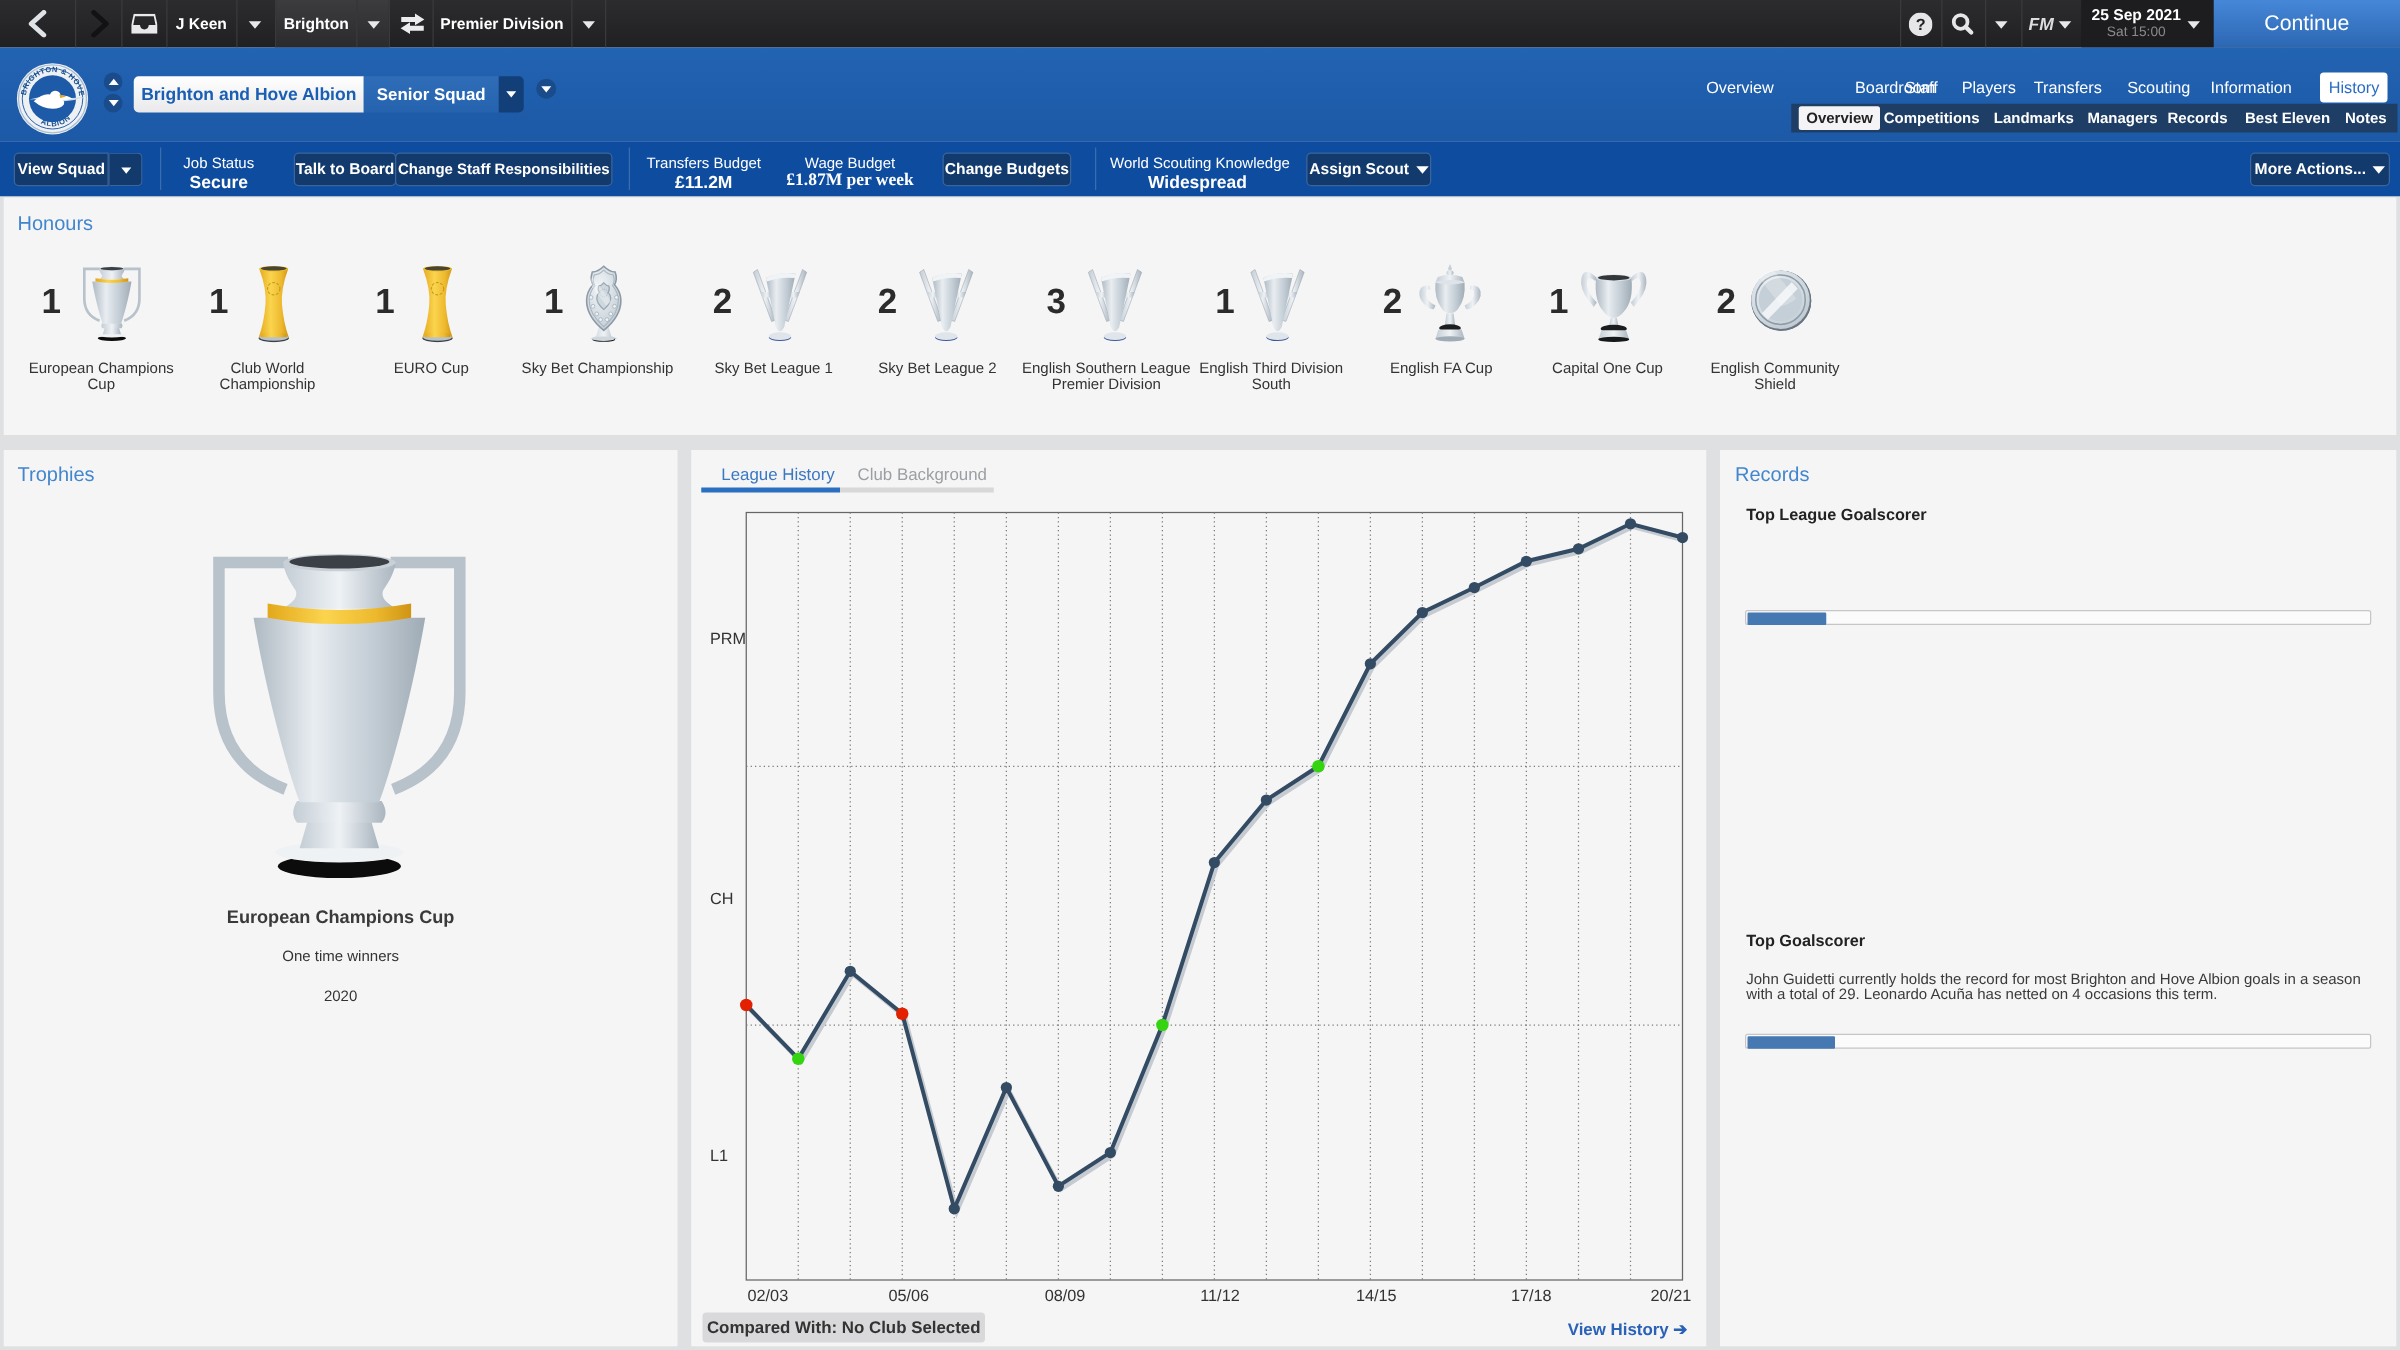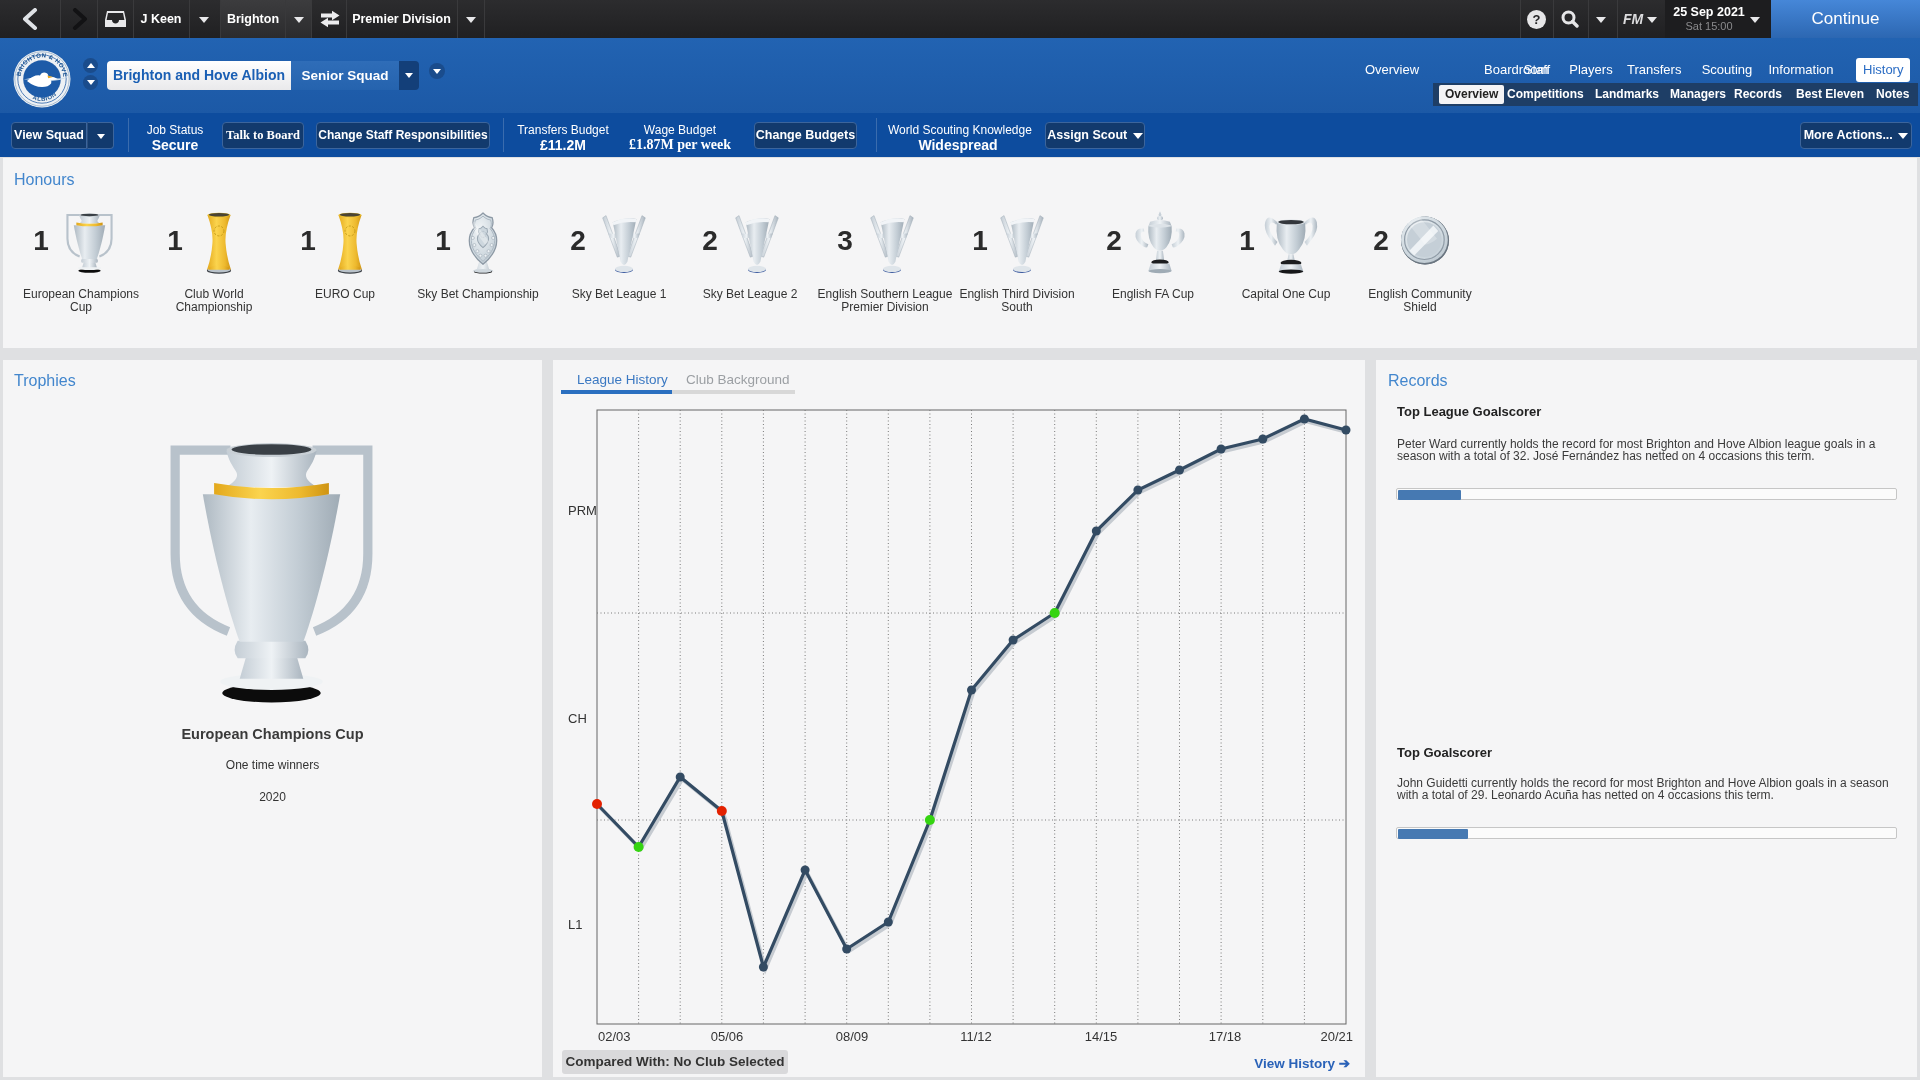--- a/index.html
+++ b/index.html
@@ -170,21 +170,21 @@
 </div>
 
 <div id="toolbar" class="abs">
   <div class="tbbtn" style="left:11px; width:76px; border-radius:4px 0 0 4px;">View Squad</div>
   <div class="tbbtn" style="left:87px; width:27px; border-radius:0 4px 4px 0; border-left:1px solid #2c4f7e;">
       <div class="wdn" style="left:9px; top:11px;"></div>
     </div>
   <div class="tbsep" style="left:128px;"></div>
   <div class="tblabel" style="left:115px; width:120px;">Job Status</div>
   <div class="tbvalue" style="left:115px; width:120px;">Secure</div>
-  <div class="tbbtn" style="left:222px; width:82px;font-family:Liberation Serif, serif;">Talk to Board</div>
+  <div class="tbbtn" style="left:235px; width:82px;">Talk to Board</div>
   <div class="tbbtn" style="left:316px; width:174px; font-size:12px;">Change Staff Responsibilities</div>
   <div class="tbsep" style="left:503px;"></div>
   <div class="tblabel" style="left:503px; width:120px;">Transfers Budget</div>
   <div class="tbvalue" style="left:503px; width:120px;">£11.2M</div>
   <div class="tblabel" style="left:620px; width:120px;">Wage Budget</div>
   <div class="tbvalue" style="left:620px; width:120px;font-family:Liberation Serif, serif;">£1.87M per week</div>
   <div class="tbbtn" style="left:754px; width:103px;">Change Budgets</div>
   <div class="tbsep" style="left:876px;"></div>
   <div class="tblabel" style="left:888px; width:140px;">World Scouting Knowledge</div>
   <div class="tbvalue" style="left:888px; width:140px;">Widespread</div>
@@ -454,21 +454,20 @@
       <circle cx="793" cy="70" r="4.5" fill="#334b63"></circle>
     </g>
   </svg>
   <div style="position:absolute; left:9px; top:690px; width:226px; height:24px; background:#d9d9db; border-radius:3px; font-size:13.5px; font-weight:bold; color:#333; line-height:24px; text-align:center;">Compared With: No Club Selected </div>
   <div style="position:absolute; right:15px; top:695px; font-size:13.5px; font-weight:bold; color:#2a62b8;">View History ➔</div>
 </div>
 
 <div class="panel" id="records" style="left:1376px; top:360px; width:541px; height:717px;">
   <div class="ptitle" style="left:12px; top:12px;">Records</div>
   <div class="rectitle" style="left:21px; top:44px;">Top League Goalscorer</div>
-  <div class="rectext" style="left:21px; top:79px;">Peter Ward currently holds the record for most Brighton and Hove Albion league goals in a season with a total of 32. José Fernández has netted on 4 occasions this term.</div>
   <div class="recbar" style="left:20px; top:128px;">
       <div class="recfill" style="width:63px;"></div>
     </div>
   <div class="rectitle" style="left:21px; top:385px;">Top Goalscorer</div>
   <div class="rectext" style="left:21px; top:418px;">John Guidetti currently holds the record for most Brighton and Hove Albion goals in a season with a total of 29. Leonardo Acuña has netted on 4 occasions this term.</div>
   <div class="recbar" style="left:20px; top:467px;">
       <div class="recfill" style="width:70px;"></div>
     </div>
 </div>
 

